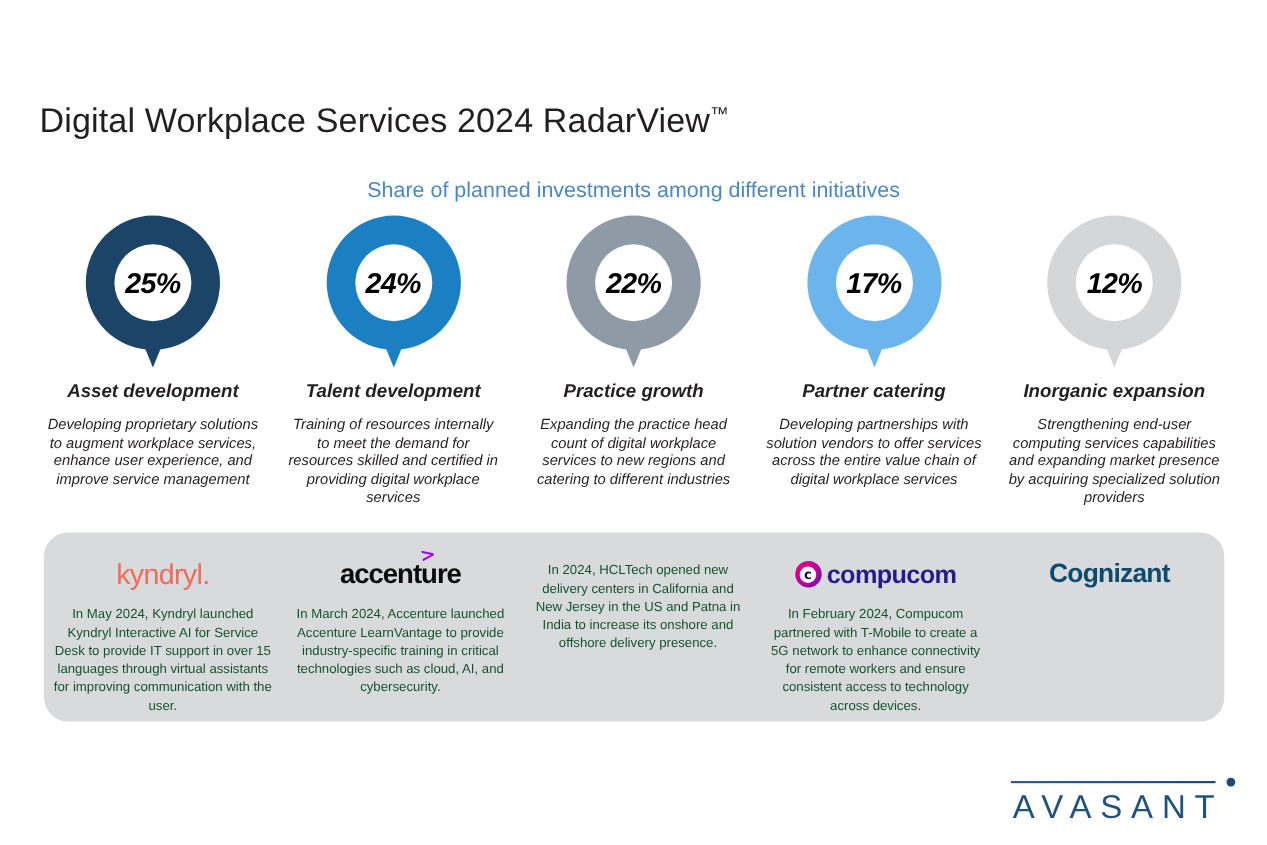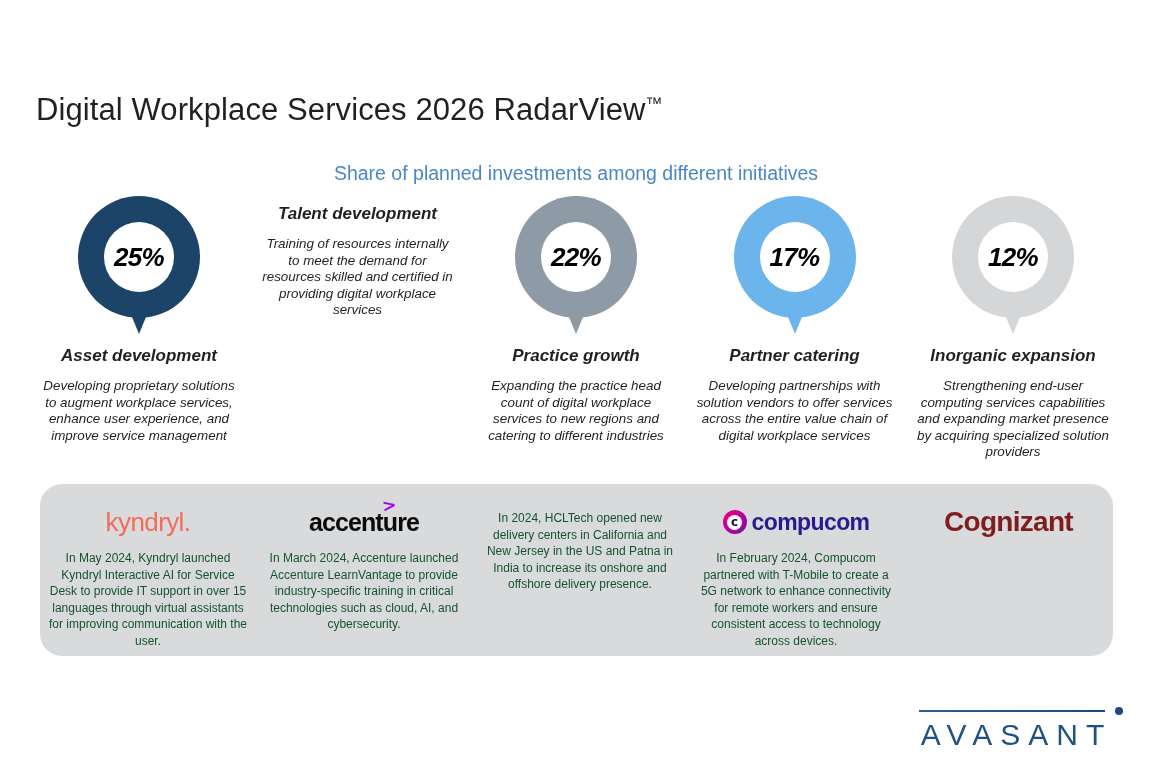--- a/index.html
+++ b/index.html
@@ -198,23 +198,23 @@
     font-family:"DejaVu Sans", sans-serif;
   }
   .logo-compucom {
     font-size:23px;
     font-weight:700;
     color:#2b1a8c;
     letter-spacing:-0.6px;
   }
 
   .logo-cognizant {
-    font-size:28px;
-    font-weight:700;
-    color:#7f1d1d;
+    font-size:24px;
+    font-weight:700;
+    color:#0c4a6e;
     letter-spacing:-0.7px;
   }
 
   
   .avasant {
     position:absolute;
     right:28px; bottom:12px;
     width:215px; height:60px;
   }
   .av-bar {
@@ -237,40 +237,48 @@
     text-align:center;
     font-size:30px;
     font-weight:400;
     letter-spacing:8px;
     color:#1f5181;
   }
 </style>
 </head>
 <body>
 
-<div class="title"><span>Digital Workplace Services 2026 RadarView</span><span class="tm">™</span></div>
+<div class="title"><span>Digital Workplace Services 2024 RadarView</span><span class="tm">™</span></div>
 
 <div class="subtitle">Share of planned investments among different initiatives</div>
 
 <div class="pins">
 
   <div class="pin-col">
     <div class="pin-wrap">
       <div class="pin-tail" style="border-top-color:#1b4468"></div>
       <div class="pin-ring" style="background:#1b4468">
         <div class="pin-hole">
           <span class="pin-pct">25%</span>
         </div>
       </div>
     </div>
     <div class="cat-head">Asset development</div>
     <div class="cat-desc">Developing proprietary solutions to augment workplace services, enhance user experience, and improve service management</div>
   </div>
 
   <div class="pin-col">
+    <div class="pin-wrap">
+      <div class="pin-tail" style="border-top-color:#1b7fc4"></div>
+      <div class="pin-ring" style="background:#1b7fc4">
+        <div class="pin-hole">
+          <span class="pin-pct">24%</span>
+        </div>
+      </div>
+    </div>
     <div class="cat-head">Talent development</div>
     <div class="cat-desc">Training of resources internally to meet the demand for resources skilled and certified in providing digital workplace services</div>
   </div>
 
   <div class="pin-col">
     <div class="pin-wrap">
       <div class="pin-tail" style="border-top-color:#8e9aa5"></div>
       <div class="pin-ring" style="background:#8e9aa5">
         <div class="pin-hole">
           <span class="pin-pct">22%</span>

